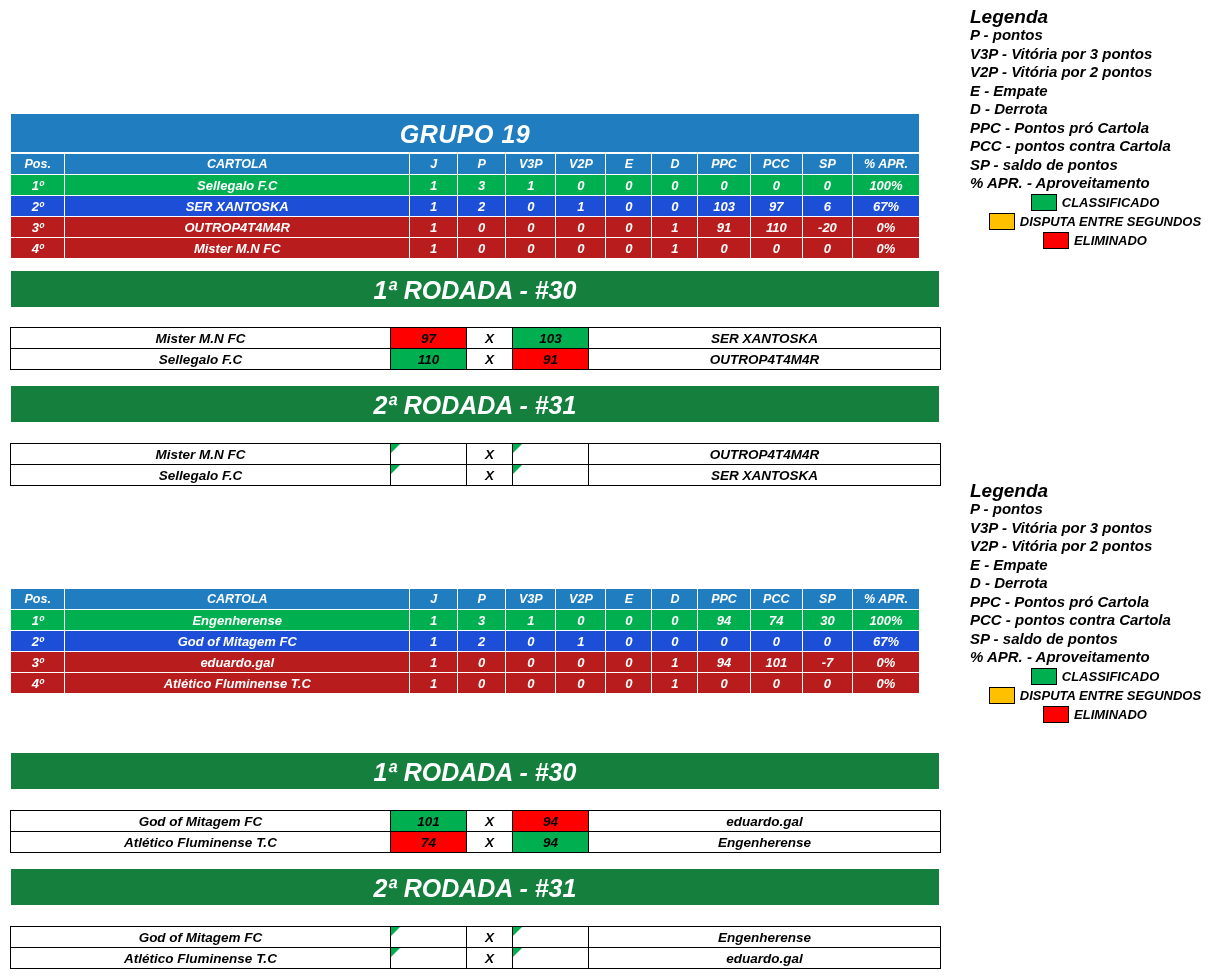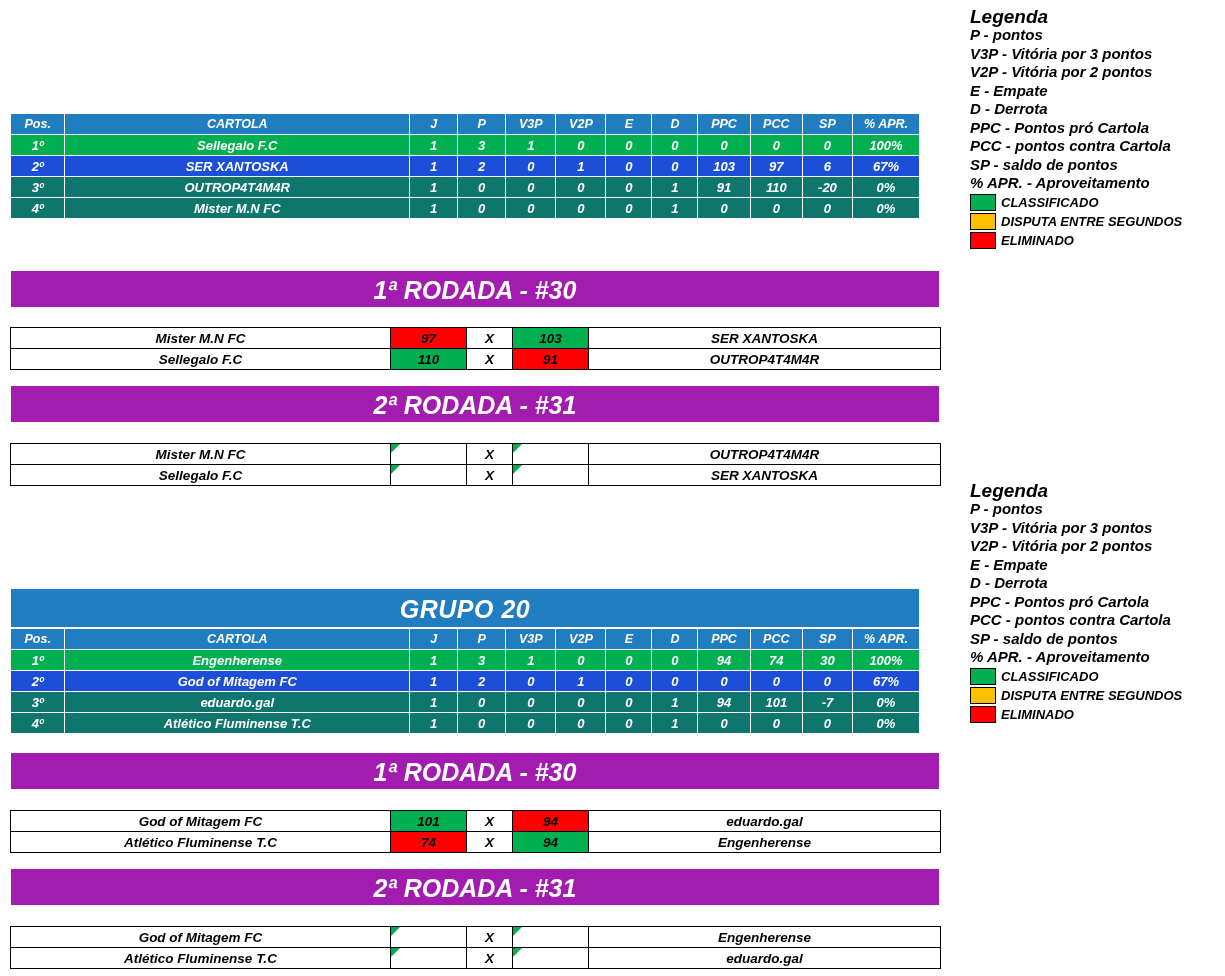--- a/index.html
+++ b/index.html
@@ -29,20 +29,21 @@
     font-weight: bold;
     font-size: 15px;
     font-style: italic;
     line-height: 18.5px;
     white-space: nowrap;
   }
   .legend-swatch-row {
     display: flex;
     align-items: center;
     height: 19px;
+    justify-content: center;
   }
   .legend-swatch {
     width: 26px;
     height: 17px;
     border: 1px solid #000;
     box-sizing: border-box;
     margin-right: 5px;
     flex: 0 0 auto;
   }
   .legend-swatch-label {
@@ -88,25 +89,25 @@
     font-weight: bold;
     font-style: italic;
     height: 20px;
     border: 1px solid #ffffff;
     text-align: center;
     color: #ffffff;
     padding: 0;
   }
   .row-green td { background: #00b050; }
   .row-yellow td { background: #1d4ed8; }
-  .row-red td { background: #0f766e; }
+  .row-red td { background: #b91c1c; }
 
   
   .round-banner {
-    background: #a21caf;
+    background: #15803d;
     color: #ffffff;
     text-align: center;
     font-size: 25px;
     font-weight: bold;
     font-style: italic;
     height: 38px;
     line-height: 38px;
     border: 1px solid #ffffff;
     box-sizing: border-box;
     width: 930px;
@@ -196,20 +197,21 @@
     <span class="legend-swatch" style="background:#ffc000;"></span>
     <span class="legend-swatch-label">DISPUTA ENTRE SEGUNDOS</span>
   </div>
   <div class="legend-swatch-row">
     <span class="legend-swatch" style="background:#ff0000;"></span>
     <span class="legend-swatch-label">ELIMINADO</span>
   </div>
 </div>
 
 <div class="abs group-block" style="left:10px; top:113px;">
+  <div class="group-header">GRUPO 19</div>
   <table class="standings">
     <colgroup>
       <col style="width:52px">
         <col style="width:330px">
         <col style="width:46px">
         <col style="width:46px">
       <col style="width:48px">
         <col style="width:48px">
         <col style="width:44px">
         <col style="width:44px">
@@ -343,21 +345,20 @@
       <td>Sellegalo F.C</td>
       <td class="score empty-green"></td>
       <td class="vs">X</td>
       <td class="score empty-green"></td>
       <td>SER XANTOSKA</td>
     </tr>
   </tbody>
 </table>
 
 <div class="abs group-block" style="left:10px; top:588px;">
-  <div class="group-header">GRUPO 20</div>
   <table class="standings">
     <colgroup>
       <col style="width:52px">
         <col style="width:330px">
         <col style="width:46px">
         <col style="width:46px">
       <col style="width:48px">
         <col style="width:48px">
         <col style="width:44px">
         <col style="width:44px">

